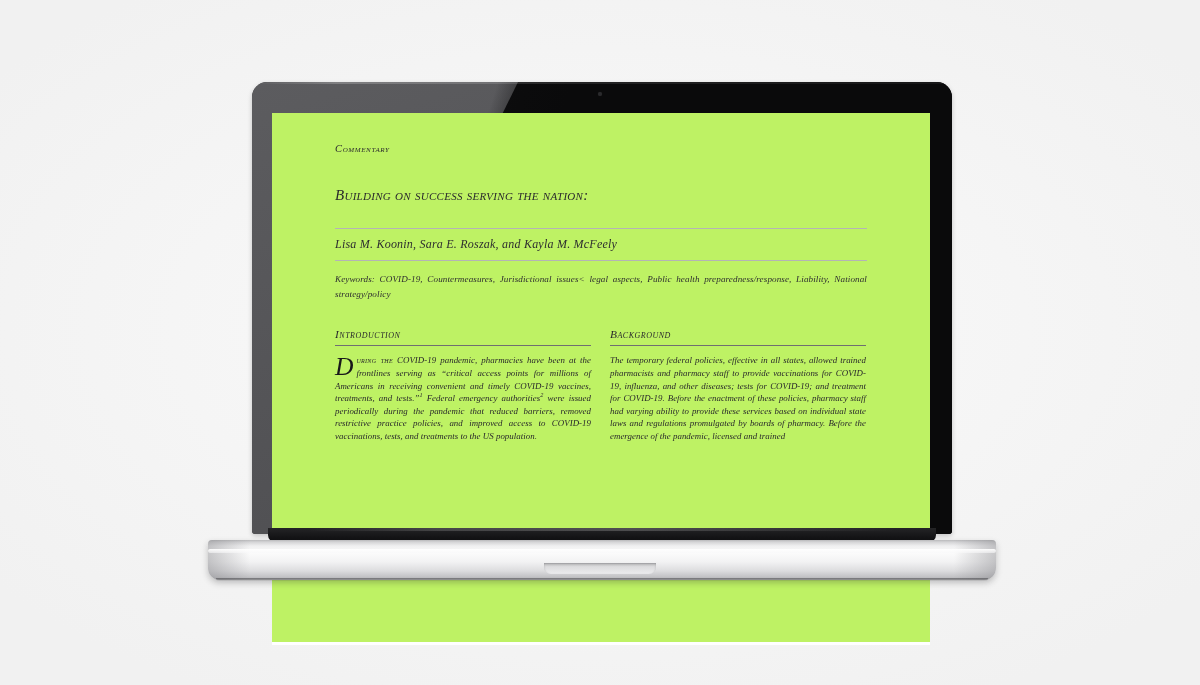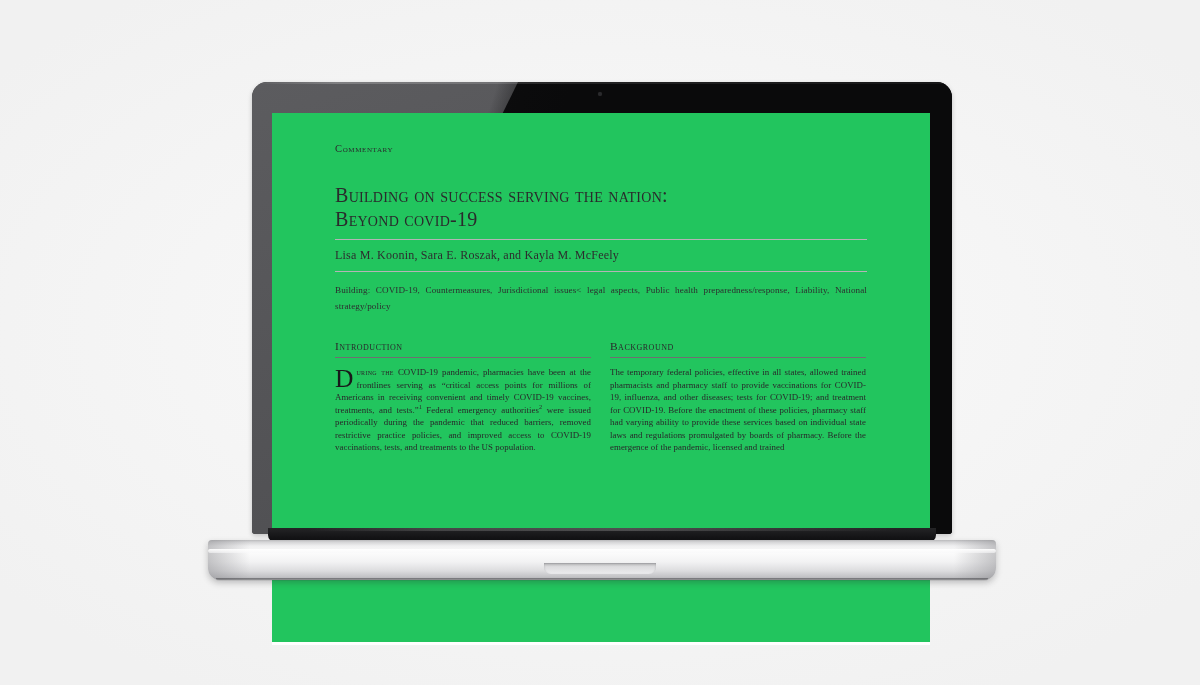--- a/index.html
+++ b/index.html
@@ -101,22 +101,23 @@
     box-shadow: 0 0 1px rgba(255,255,255,0.12);
   }
 
   
   .screen {
     position: absolute;
     left: 272px;
     top: 113px;
     width: 658px;
     height: 532px;
-    background: #22c55e;
+    background: #bef264;
     overflow: hidden;
+    font-style: italic;
   }
 
   .page {
     position: absolute;
     left: 0; top: 0;
     width: 658px;
     padding: 30px 63px 0 63px;
     color: #28282a;
   }
 
@@ -125,28 +126,28 @@
     font-size: 10.5px;
     letter-spacing: 0.62px;
     font-variant: small-caps;
     text-transform: lowercase;
     color: #2b2b2d;
     margin-bottom: 30px;
   }
   .kicker::first-letter { text-transform: uppercase; }
 
   .doc-title {
-    font-size: 20px;
+    font-size: 15px;
     line-height: 23.6px;
     font-variant: small-caps;
     text-transform: lowercase;
     letter-spacing: 0.28px;
     color: #2a2a2c;
     font-weight: 400;
-    margin-bottom: 8px;
+    margin-bottom: 20px;
   }
   .doc-title .tl { display: block; }
   .doc-title .tl::first-letter { text-transform: uppercase; }
 
   .rule {
     height: 1px;
     background: #9a9a9c;
     border: 0;
   }
   .rule-light { background: #b4b4b6; }
@@ -360,29 +361,28 @@
 
   <div class="webcam"></div>
 
   <div class="screen">
     <div class="page">
 
       <div class="kicker">Commentary</div>
 
       <h1 class="doc-title">
         <span class="tl">Building on Success Serving the Nation:</span>
-        <span class="tl">Beyond COVID-19</span>
       </h1>
 
       <div class="rule rule-light"></div>
       <div class="authors">Lisa M. Koonin, Sara E. Roszak, and Kayla M. McFeely</div>
       <div class="rule rule-light"></div>
 
       <div class="keywords">
-        <span>Building:</span>
+        <span>Keywords:</span>
         <span>COVID-19, Countermeasures, Jurisdictional issues&lt; legal aspects, Public health preparedness/response, Liability, National strategy/policy</span>
       </div>
 
       <div class="columns">
 
         <div class="col">
           <div class="sec-head">Introduction</div>
           <div class="sec-rule"></div>
           <p class="body-text">
             <span class="dropcap">D</span><span class="smallcaps">uring the</span><span> COVID-19 pandemic, pharmacies have been at the frontlines serving as “critical access points for millions of Americans in receiving convenient and timely COVID-19 vaccines, treatments, and tests.”</span><sup>1</sup><span> Federal emergency authorities</span><sup>2</sup><span> were issued periodically during the pandemic that reduced barriers, removed restrictive practice policies, and improved access to COVID-19 vaccinations, tests, and treatments to the US population.</span>

